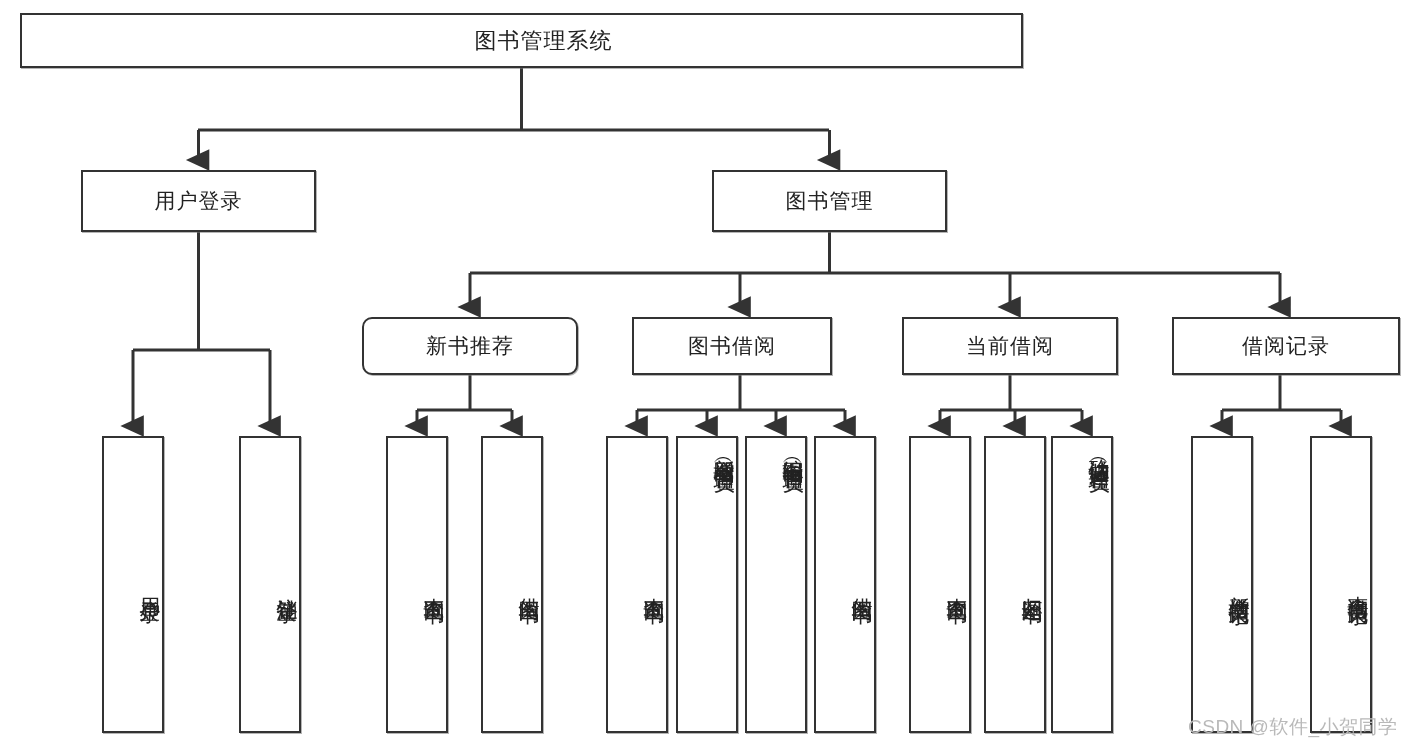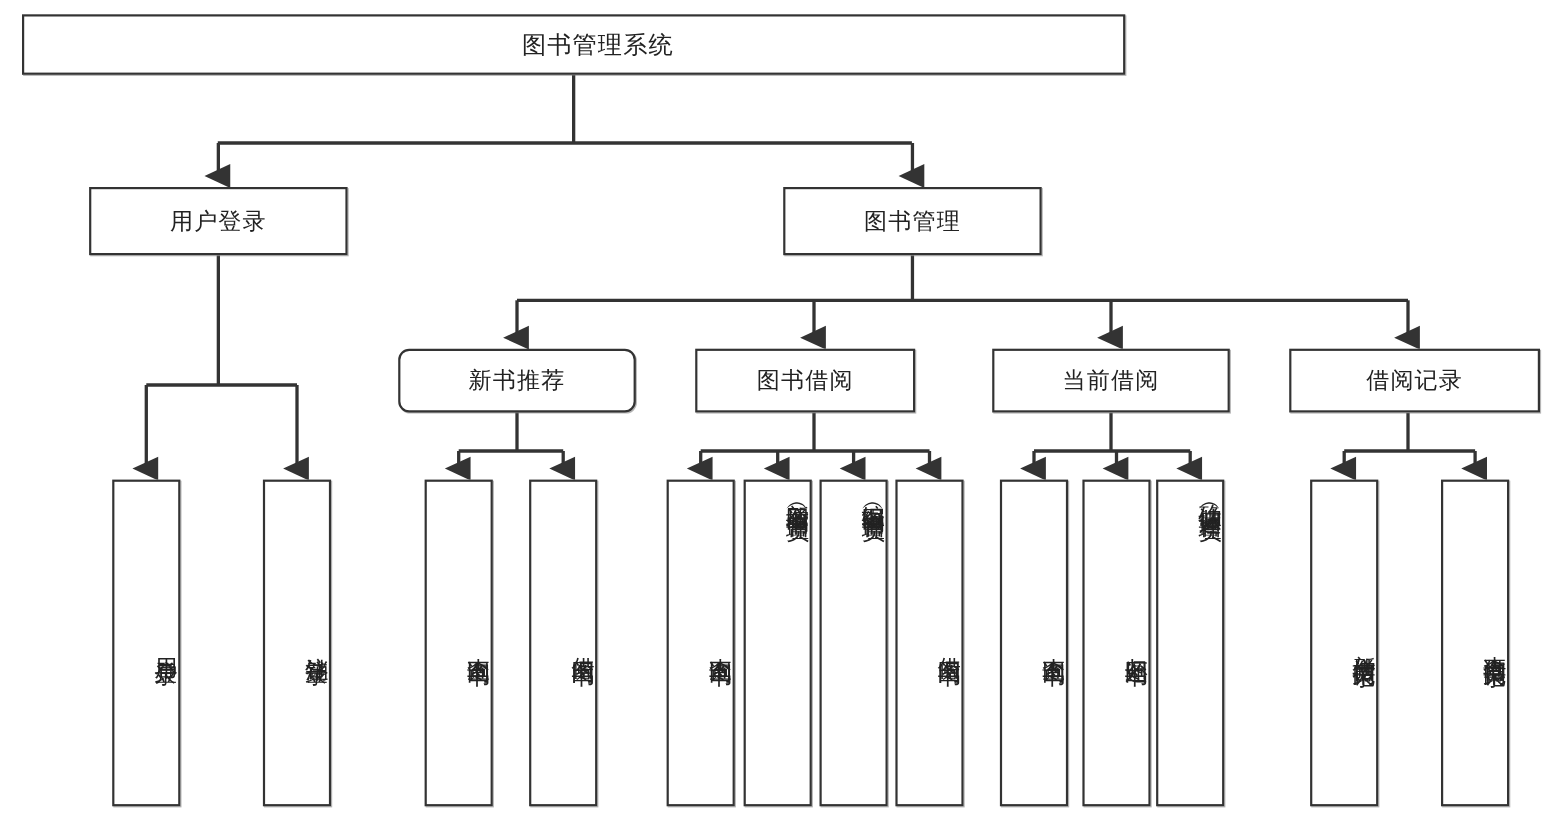--- a/index.html
+++ b/index.html
@@ -173,13 +173,14 @@
         <span>确认归还（管理员）</span>
       </div>
       <div class="node v" style="left: 1191px; top: 436px; width: 62px; height: 297px;">
         <span>新增借阅记录</span>
       </div>
       <div class="node v" style="left: 1310px; top: 436px; width: 62px; height: 297px;">
         <span>查询借阅记录</span>
       </div>
     </div>
 
+  <div class="watermark">CSDN @软件_小贺同学</div>
 </div>
 
 </body></html>

